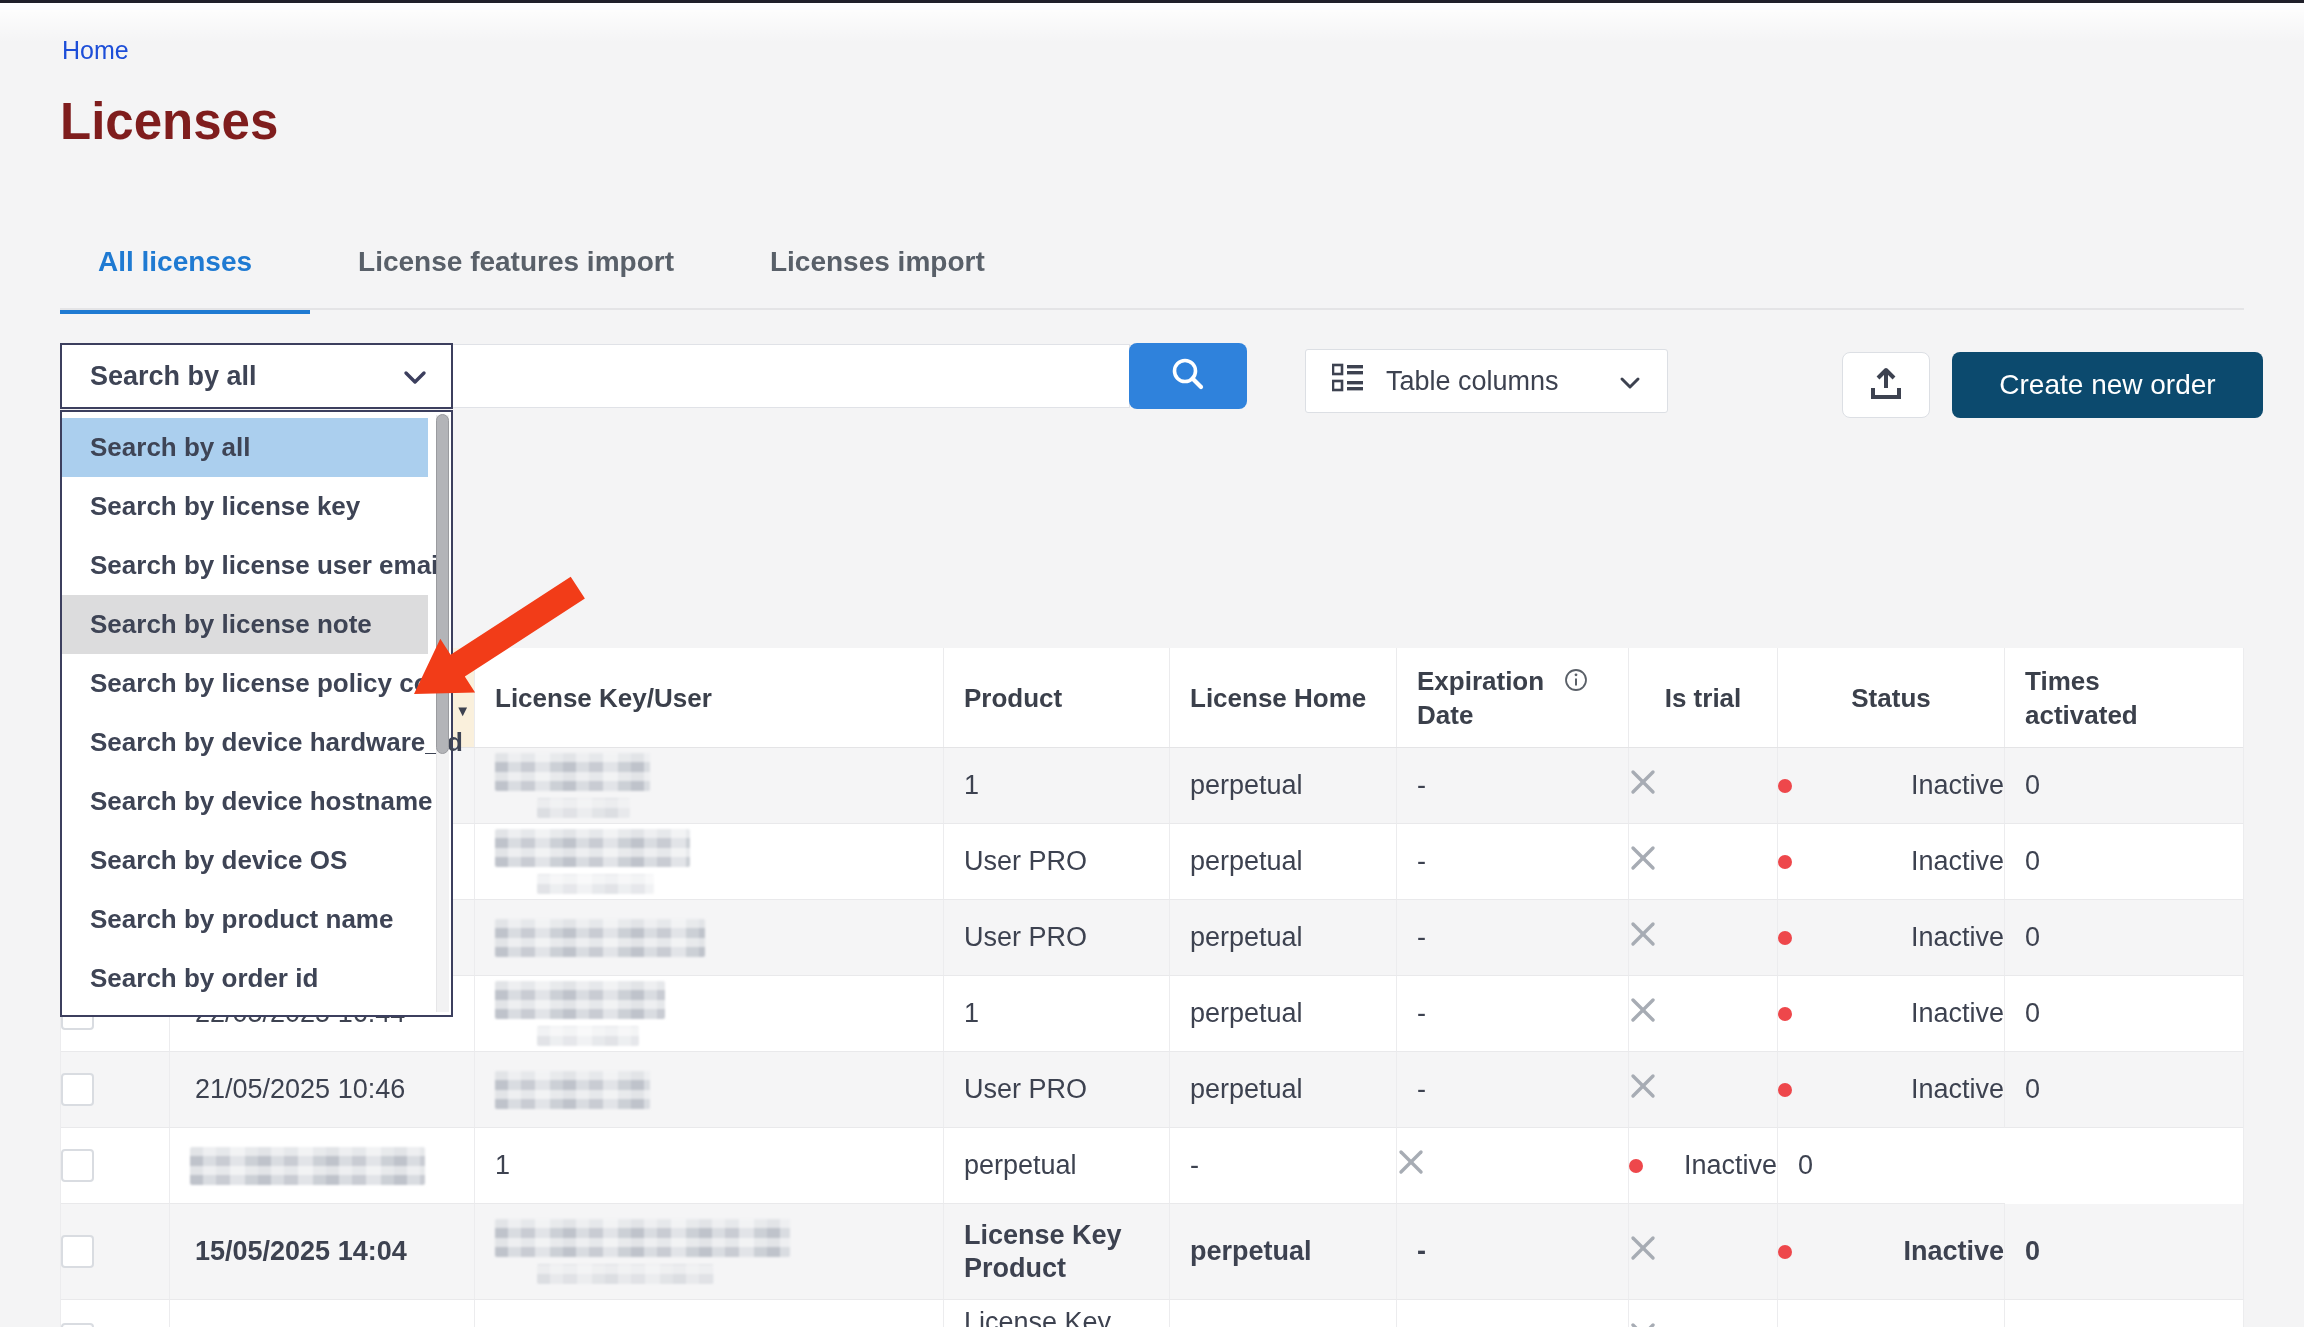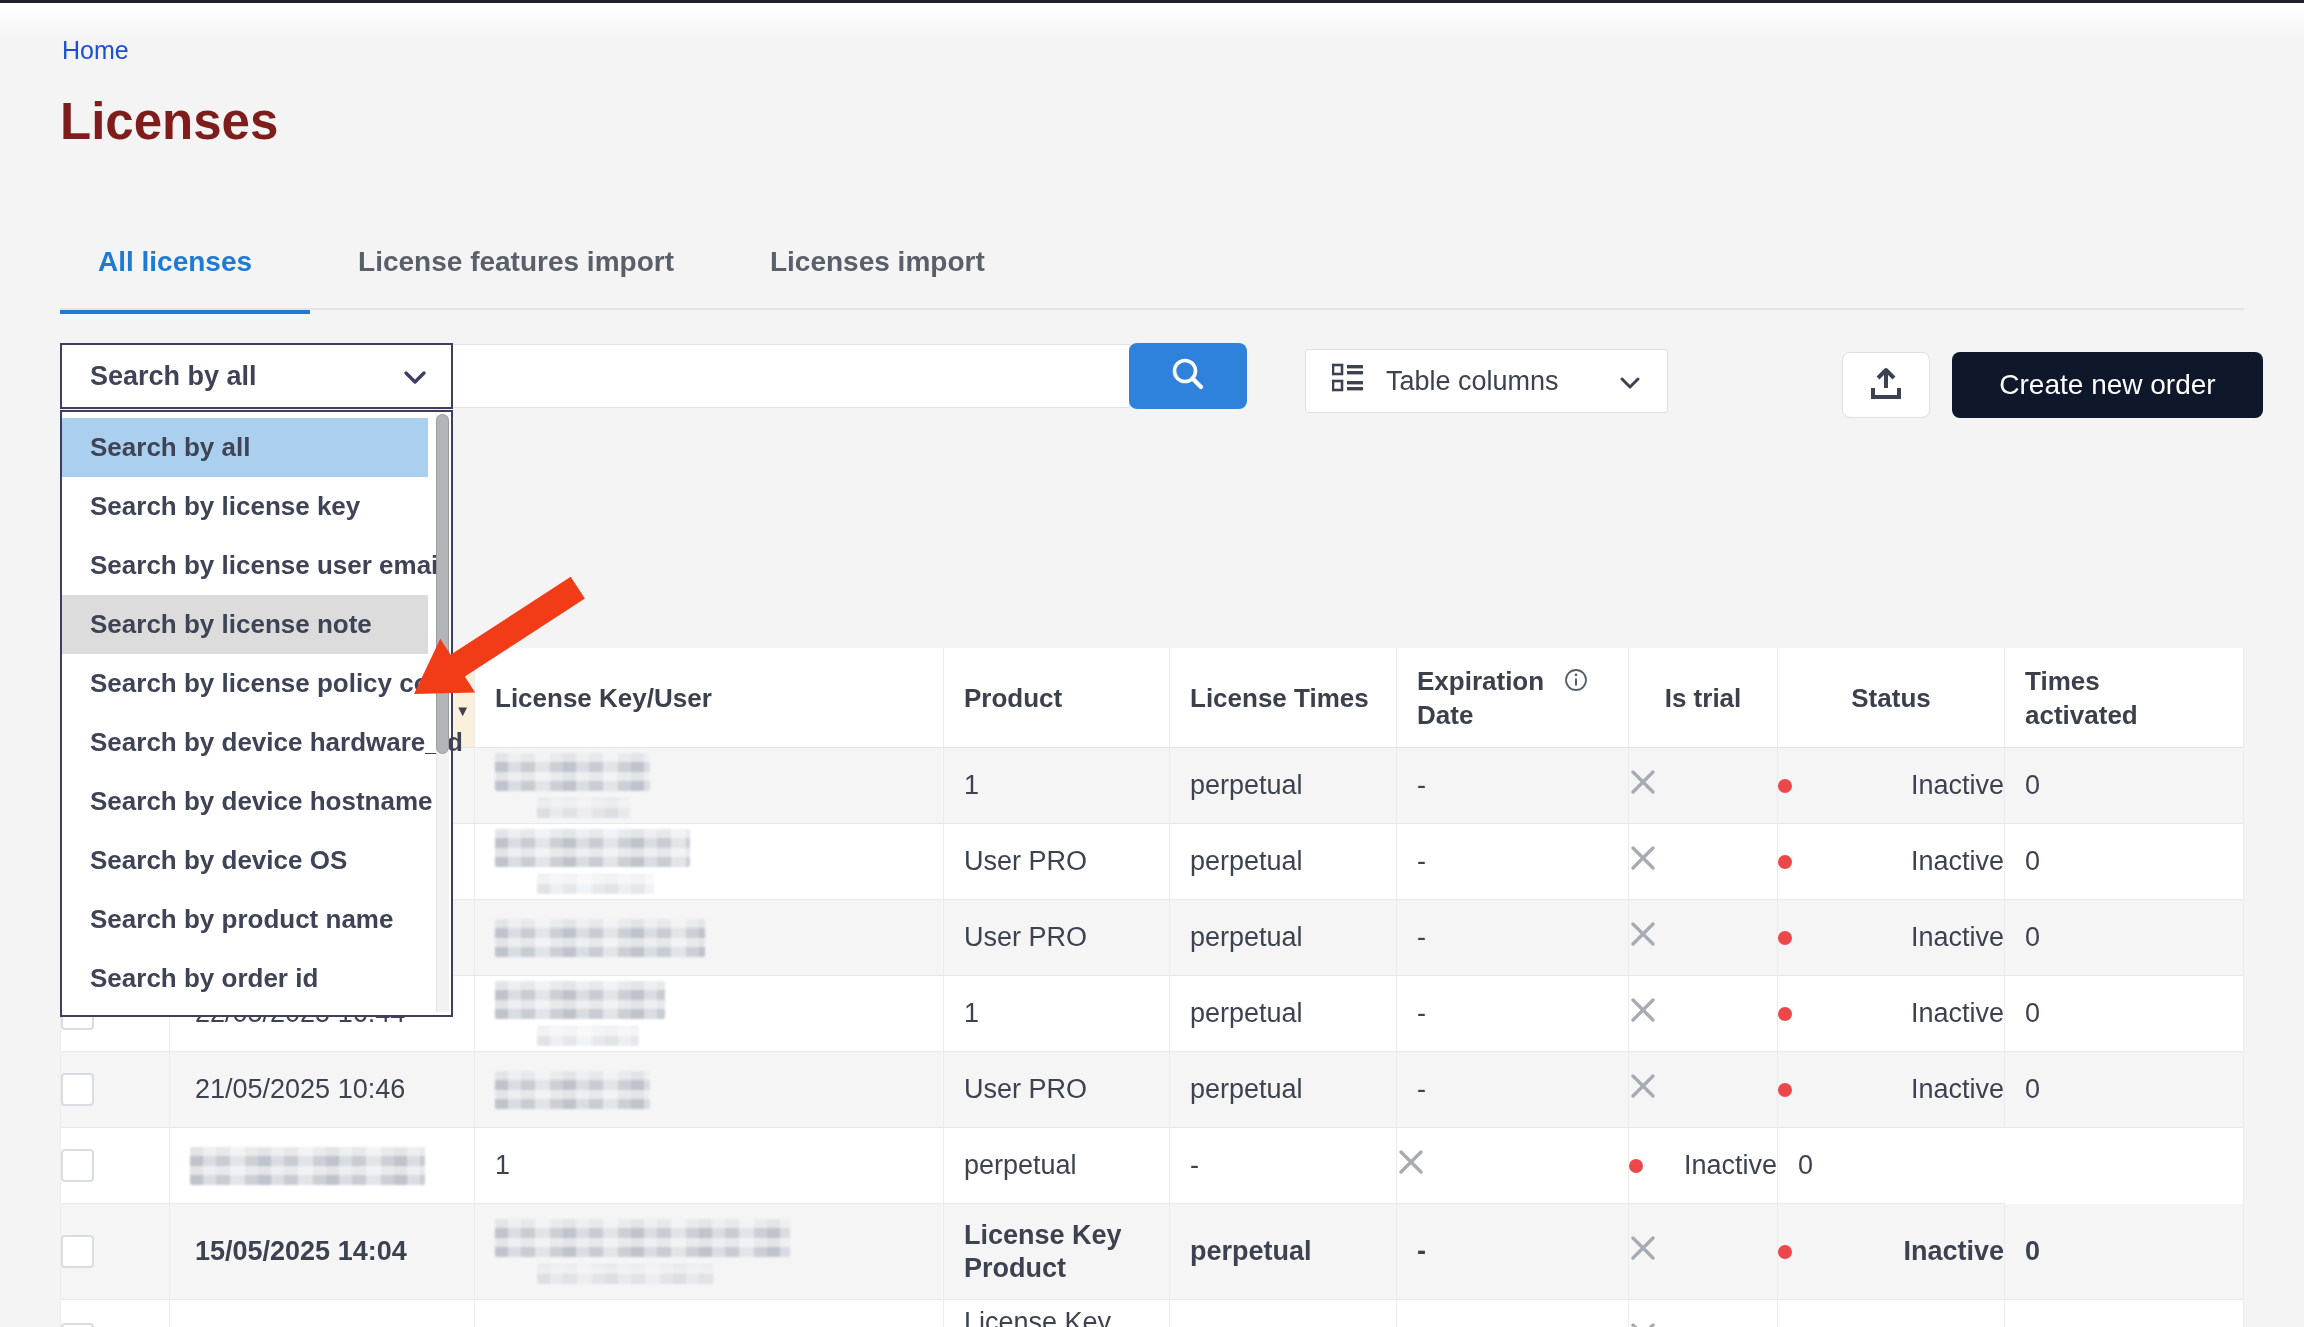--- a/index.html
+++ b/index.html
@@ -20,21 +20,21 @@
 
   
   .filter-select{position:absolute;left:60px;top:343px;width:393px;height:66px;background:#fff;border:2px solid #3c3f5e;display:flex;align-items:center;padding:0 24px 0 28px;font-size:27px;font-weight:600;color:#3e4455;cursor:pointer}
   .filter-select .chev{margin-left:auto}
   .search-input{position:absolute;left:453px;top:344px;width:677px;height:64px;background:#fff;border:1px solid #e0e2e7;border-left:none;font-size:27px;padding:0 20px;color:#3d4250;outline:none}
   .search-btn{position:absolute;left:1129px;top:343px;width:118px;height:66px;background:#2f82dc;border:none;border-radius:8px;display:flex;align-items:center;justify-content:center;cursor:pointer}
   .tablecols-btn{position:absolute;left:1305px;top:349px;width:363px;height:64px;background:#fff;border:1px solid #dcdfe4;border-radius:3px;display:flex;align-items:center;padding:0 26px;font-size:27px;color:#3d4250;cursor:pointer}
   .tablecols-btn .lbl{margin-left:22px}
   .tablecols-btn .chev{margin-left:auto}
   .upload-btn{position:absolute;left:1842px;top:352px;width:88px;height:66px;background:#fff;border:1px solid #dcdfe4;border-radius:8px;display:flex;align-items:center;justify-content:center;cursor:pointer}
-  .create-btn{position:absolute;left:1952px;top:352px;width:311px;height:66px;background:#0f172a;border:none;border-radius:8px;color:#fff;font-size:28px;display:flex;align-items:center;justify-content:center;cursor:pointer;font-family:"Liberation Sans",sans-serif}
+  .create-btn{position:absolute;left:1952px;top:352px;width:311px;height:66px;background:#0c4a6e;border:none;border-radius:8px;color:#fff;font-size:28px;display:flex;align-items:center;justify-content:center;cursor:pointer;font-family:"Liberation Sans",sans-serif}
 
   
   .table{position:absolute;left:60px;top:648px;width:2184px;border-left:1px solid #ececee;border-right:1px solid #ececee}
   .grid{display:grid;grid-template-columns:109px 305px 469px 226px 227px 232px 149px 227px 238px}
   .thead{height:100px;background:#fff;border-bottom:1px solid #e4e4e6}
   .th{position:relative;display:flex;align-items:center;padding:0 20px;font-size:26px;font-weight:700;color:#3b404b;border-right:1px solid #ebebed;line-height:34px}
   .th:last-child{border-right:none}
   .th.center{justify-content:center}
   .th-created{background:#faf0dc}
   .sort-arrow{position:absolute;right:4px;top:46px;font-size:15px;color:#3d4250}
@@ -134,21 +134,21 @@
 <div class="table">
   <div class="grid thead">
     <div class="th center">
       <span class="checkbox"></span>
     </div>
     <div class="th th-created">
       <span class="sort-arrow">▼</span>
     </div>
     <div class="th">License Key/User</div>
     <div class="th">Product</div>
-    <div class="th">License Times</div>
+    <div class="th">License Home</div>
     <div class="th">
       <span style="width:128px">Expiration Date</span>
       <span class="info-icon">
         <svg width="24" height="24" viewBox="0 0 24 24" fill="none">
             <circle cx="12" cy="12" r="10" stroke="#5a6068" stroke-width="1.8"></circle>
             <line x1="12" y1="10.5" x2="12" y2="17.5" stroke="#5a6068" stroke-width="2"></line>
             <circle cx="12" cy="6.8" r="1.4" fill="#5a6068"></circle>
           </svg>
       </span>
     </div>

